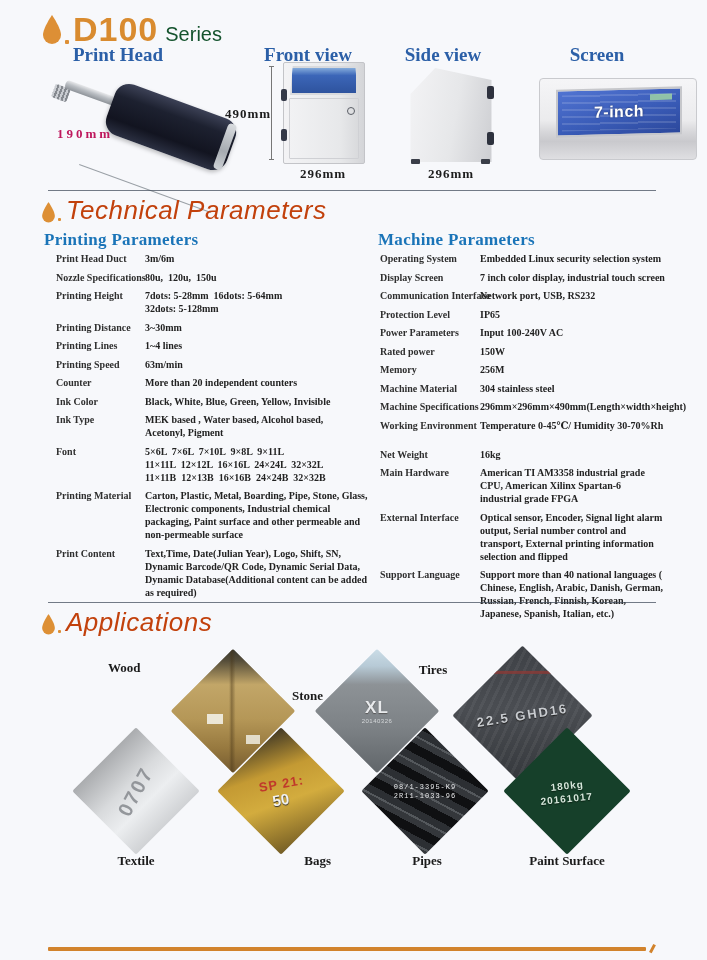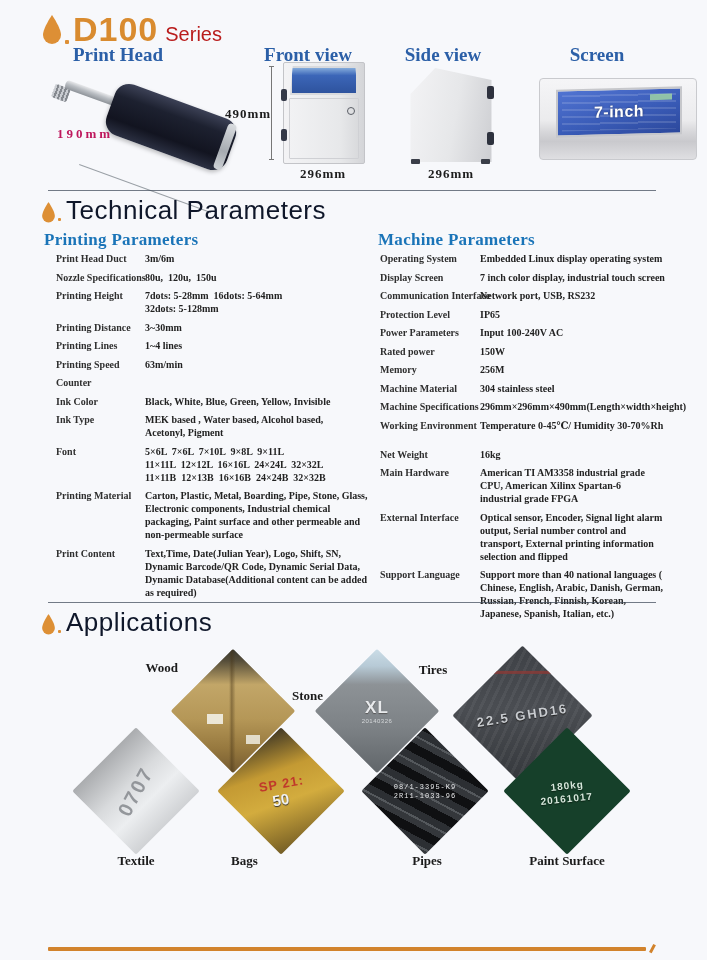--- a/index.html
+++ b/index.html
@@ -4,21 +4,21 @@
 <style>
   html,body{margin:0;padding:0;background:#e9ebee;}
   .page{position:relative;width:707px;height:960px;background:#f7f8fb;overflow:hidden;
         font-family:"Liberation Sans","DejaVu Sans",sans-serif;}
 
   
   .brand{position:absolute;left:40px;top:12px;display:flex;align-items:flex-end;}
   .drop-lg{width:24px;height:32px;}
   .drop-dot{width:4px;height:4px;background:#dd8f35;border-radius:1px;margin:0 4px 2px 1px;align-self:flex-end;}
   .brand-model{font-size:34px;line-height:34px;font-weight:bold;color:#d98b2f;letter-spacing:1px;}
-  .brand-series{font-size:20px;line-height:24px;color:#b91c1c;margin-left:7px;}
+  .brand-series{font-size:20px;line-height:24px;color:#14532d;margin-left:7px;}
 
   
   .view-title{position:absolute;top:44px;font-family:"Liberation Serif","DejaVu Serif",serif;
               font-weight:bold;font-size:19px;color:#2b5fa7;text-align:center;width:120px;}
   .vt1{left:58px;}.vt2{left:248px;}.vt3{left:383px;text-align:center;}.vt4{left:537px;}
 
   
   .printhead{position:absolute;left:45px;top:70px;width:180px;height:110px;}
   .ph-tube{position:absolute;left:18px;top:24px;width:86px;height:9px;border-radius:4px;
            background:linear-gradient(180deg,#e9eaec 0%,#b9bdc2 45%,#8f949a 100%);transform:rotate(20deg);}
@@ -77,21 +77,21 @@
   .sc-label{position:relative;color:#fff;font-weight:bold;font-size:16px;letter-spacing:.5px;
             text-shadow:0 0 2px rgba(0,0,0,.5);}
 
   
   .rule{position:absolute;left:48px;width:608px;border-top:1.5px solid rgba(70,80,95,.75);}
   .rule1{top:190px;}.rule2{top:602px;}
   .sec-head{position:absolute;left:40px;display:flex;align-items:flex-end;}
   .sec1{top:197px;}.sec2{top:609px;}
   .drop-sm{width:17px;height:23px;}
   .sec-dot{width:3px;height:3px;background:#dd8f35;border-radius:1px;margin:0 5px 3px 1px;align-self:flex-end;}
-  .sec-title{font-size:26px;line-height:27px;color:#0f172a;letter-spacing:.5px;}
+  .sec-title{font-size:26px;line-height:27px;color:#c2410c;letter-spacing:.5px;font-style:italic;}
 
   
   .param-title{position:absolute;top:230px;font-family:"Liberation Serif","DejaVu Serif",serif;
                font-weight:bold;font-size:17px;color:#1a74b8;letter-spacing:.3px;}
   .ptL{left:44px;}.ptR{left:378px;}
   .spec-col{position:absolute;top:252px;font-family:"Liberation Serif","DejaVu Serif",serif;}
   .colL{left:56px;width:312px;}
   .colR{left:380px;width:286px;}
   .spec-row{display:flex;margin-bottom:5.5px;}
   .spec-label{flex:0 0 auto;font-size:10px;line-height:13px;color:#2f2f2f;font-weight:bold;white-space:nowrap;}
@@ -142,25 +142,25 @@
   .dm-pipes .mark1,.dm-pipes .mark2{color:#e6e7e9;font-size:7px;letter-spacing:1px;line-height:9px;
       font-family:"Liberation Mono","DejaVu Sans Mono",monospace;}
 
   .dm-paint .d-inner{background:radial-gradient(ellipse at 50% 38%,#2f6c45 0%,#20533​4 38%,#15392​5 72%,#0d2818 100%);
       background-color:#16402a;}
   .dm-paint .mark1,.dm-paint .mark2{color:#d6e7db;font-size:10px;font-weight:bold;letter-spacing:1px;
       transform:rotate(-6deg);line-height:13px;text-shadow:0 1px 1px #0a2013;}
 
   .app-label{position:absolute;font-family:"Liberation Serif","DejaVu Serif",serif;font-weight:bold;
              font-size:13px;color:#1b1b1b;}
-  .al-wood{left:108px;top:20px;width:70px;text-align:right;}
+  .al-wood{left:108px;top:20px;width:70px;text-align:left;}
   .al-stone{left:253px;top:20px;width:70px;text-align:right;margin-top:28px;}
   .al-tires{left:398px;top:22px;width:70px;text-align:center;}
   .al-textile{left:86px;top:213px;width:100px;text-align:center;}
-  .al-bags{left:231px;top:213px;width:100px;text-align:left;}
+  .al-bags{left:231px;top:213px;width:100px;text-align:right;}
   .al-pipes{left:377px;top:213px;width:100px;text-align:center;}
   .al-paint{left:497px;top:213px;width:140px;text-align:center;}
 
   
   .footer-rule{position:absolute;left:48px;top:947px;width:598px;height:4px;background:#d2832c;border-radius:1px;}
   .footer-slash{position:absolute;left:651px;top:944px;width:2.5px;height:9px;background:#d2832c;transform:rotate(28deg);}
 </style>
 </head>
 <body>
 
@@ -253,20 +253,21 @@
     <div class="spec-row">
         <span class="spec-label">Printing Lines</span>
         <span class="spec-value">1~4 lines</span>
       </div>
     <div class="spec-row">
         <span class="spec-label">Printing Speed</span>
         <span class="spec-value">63m/min</span>
       </div>
     <div class="spec-row">
         <span class="spec-label">Counter</span>
+        <span class="spec-value">More than 20 independent counters</span>
       </div>
     <div class="spec-row">
         <span class="spec-label">Ink Color</span>
         <span class="spec-value">Black, White, Blue, Green, Yellow, Invisible</span>
       </div>
     <div class="spec-row">
         <span class="spec-label">Ink Type</span>
         <span class="spec-value">MEK based , Water based, Alcohol based,
 Acetonyl, Pigment</span>
       </div>
@@ -282,21 +283,21 @@
       </div>
     <div class="spec-row">
         <span class="spec-label">Print Content</span>
         <span class="spec-value">Text,Time, Date(Julian Year), Logo, Shift, SN, Dynamic Barcode/QR Code, Dynamic Serial Data, Dynamic Database(Additional content can be added as required)</span>
       </div>
   </div>
 
   <div class="spec-col colR">
     <div class="spec-row">
         <span class="spec-label">Operating System</span>
-        <span class="spec-value">Embedded Linux display operating system</span>
+        <span class="spec-value">Embedded Linux security selection system</span>
       </div>
     <div class="spec-row">
         <span class="spec-label">Display Screen</span>
         <span class="spec-value">7 inch color display, industrial touch screen</span>
       </div>
     <div class="spec-row">
         <span class="spec-label">Communication Interface</span>
         <span class="spec-value">Network port, USB, RS232</span>
       </div>
     <div class="spec-row">

